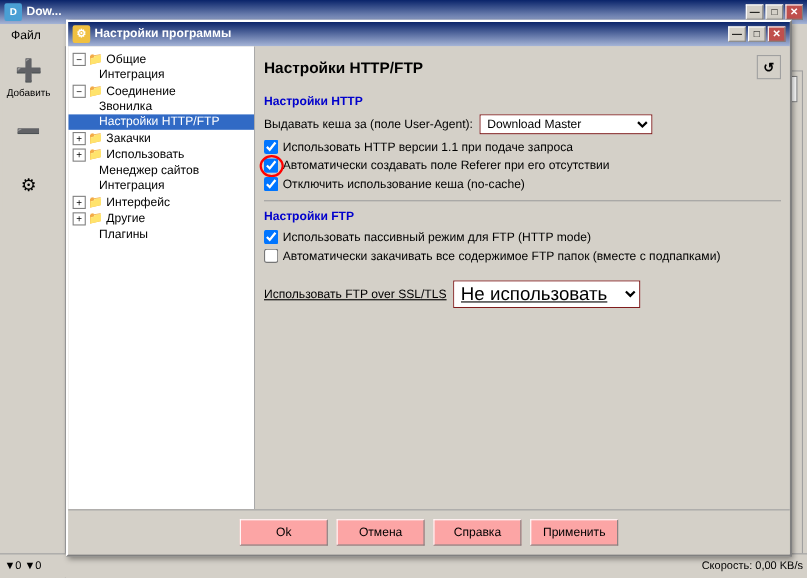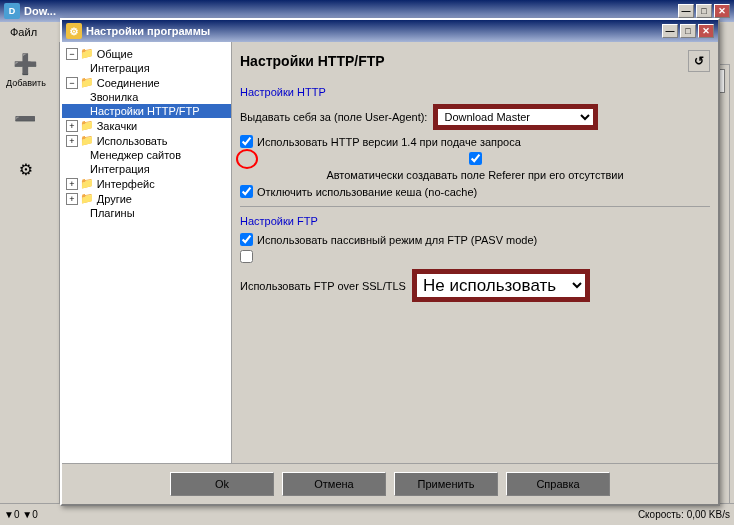--- a/index.html
+++ b/index.html
@@ -258,41 +258,41 @@
       background: #d4d0c8;
       border: 1px solid #a0a0a0;
       display: flex; align-items: center; justify-content: center;
       cursor: pointer;
       font-size: 12px;
     }
 
     .section-header {
       color: #0000cc;
       font-size: 11px;
-      font-weight: normal;
+      font-weight: bold;
       margin-bottom: 6px;
       margin-top: 4px;
     }
 
     .settings-row {
       display: flex;
       align-items: center;
       margin-bottom: 5px;
       gap: 6px;
     }
 
     .settings-label {
       font-size: 11px;
       color: #000;
     }
 
     .dropdown-wrapper {
       display: flex;
       align-items: center;
-      border: 5px solid #7f1d1d;
+      border: 1px solid #7f1d1d;
       background: white;
     }
 
     .dropdown-wrapper select {
       border: none;
       outline: none;
       font-size: 11px;
       font-family: Tahoma, Arial, sans-serif;
       background: white;
       padding: 1px 2px;
@@ -330,23 +330,23 @@
       display: flex;
       justify-content: center;
       gap: 8px;
       padding: 8px;
       background: #d4d0c8;
       border-top: 1px solid #a0a0a0;
       flex-shrink: 0;
     }
 
     .dialog-btn {
-      width: 104px;
+      width: 80px;
       height: 24px;
-      background: #737373;
+      background: #fca5a5;
       border: 1px solid #ffffff;
       border-right-color: #808080;
       border-bottom-color: #808080;
       font-size: 11px;
       font-family: Tahoma, Arial, sans-serif;
       cursor: pointer;
       display: flex;
       align-items: center;
       justify-content: center;
     }
@@ -510,83 +510,84 @@
         <div class="content-title">
           <span>Настройки HTTP/FTP</span>
           <div class="refresh-btn">
             <span>↺</span>
           </div>
         </div>
 
         <div class="section-header">Настройки HTTP</div>
 
         <div class="settings-row">
-          <span class="settings-label">Выдавать себя за (поле User-Agent):</span>
+          <span class="settings-label">Выдавать кеша за (поле User-Agent):</span>
           <div class="dropdown-wrapper">
             <select style="font-family:Tahoma,Arial,sans-serif;font-size:11px;border:none;outline:none;padding:1px 2px;min-width:155px;">
               <option>Download Master</option>
               <option>Mozilla Firefox</option>
               <option>Internet Explorer</option>
               <option>Opera</option>
               <option>Safari</option>
             </select>
           </div>
         </div>
 
         <div style="position:relative;">
 
           <div class="checkbox-row">
             <input type="checkbox" checked="" id="http11" style="">
-            <label class="checkbox-label" for="http11">Использовать HTTP версии 1.4 при подаче запроса</label>
+            <label class="checkbox-label" for="http11">Использовать HTTP версии 1.1 при подаче запроса</label>
           </div>
 
 
-          <div class="checkbox-row" style="position:relative;flex-direction:column;">
+          <div class="checkbox-row" style="position:relative;">
             <input type="checkbox" checked="" id="referer" style="">
             <label class="checkbox-label" for="referer">Автоматически создавать поле Referer при его отсутствии</label>
 
             <div style="position:absolute; left:-4px; top:-3px; width:22px; height:20px; border:2px solid red; border-radius:50%; pointer-events:none;"></div>
           </div>
 
           <div class="checkbox-row">
             <input type="checkbox" checked="" id="nocache" style="">
             <label class="checkbox-label" for="nocache">Отключить использование кеша (no-cache)</label>
           </div>
 
         </div>
 
         <hr class="section-separator">
 
         <div class="section-header">Настройки FTP</div>
 
         <div class="checkbox-row">
           <input type="checkbox" checked="" id="passive" style="">
-          <label class="checkbox-label" for="passive">Использовать пассивный режим для FTP (PASV mode)</label>
+          <label class="checkbox-label" for="passive">Использовать пассивный режим для FTP (HTTP mode)</label>
         </div>
 
         <div class="checkbox-row">
           <input type="checkbox" id="ftpcontent" style="">
-        </div>
-
-        <div class="settings-row" style="margin-top:6px;">
+          <label class="checkbox-label" for="ftpcontent">Автоматически закачивать все содержимое FTP папок (вместе с подпапками)</label>
+        </div>
+
+        <div class="settings-row" style="margin-top:16px;text-decoration:underline;">
           <span class="settings-label">Использовать FTP over SSL/TLS</span>
           <div class="dropdown-wrapper">
             <select style="font-family:Tahoma,Arial,sans-serif;font-size:17px;border:none;outline:none;padding:1px 2px;min-width:130px;">
               <option>Не использовать</option>
               <option>Явный SSL/TLS</option>
               <option>Неявный SSL/TLS</option>
             </select>
           </div>
         </div>
 
       </div>
     </div>
 
     <div class="dialog-footer">
       <button class="dialog-btn">Ok</button>
       <button class="dialog-btn">Отмена</button>
+      <button class="dialog-btn">Справка</button>
       <button class="dialog-btn">Применить</button>
-      <button class="dialog-btn">Справка</button>
     </div>
 
   </div>
 
 </div>
 
 </body></html>

